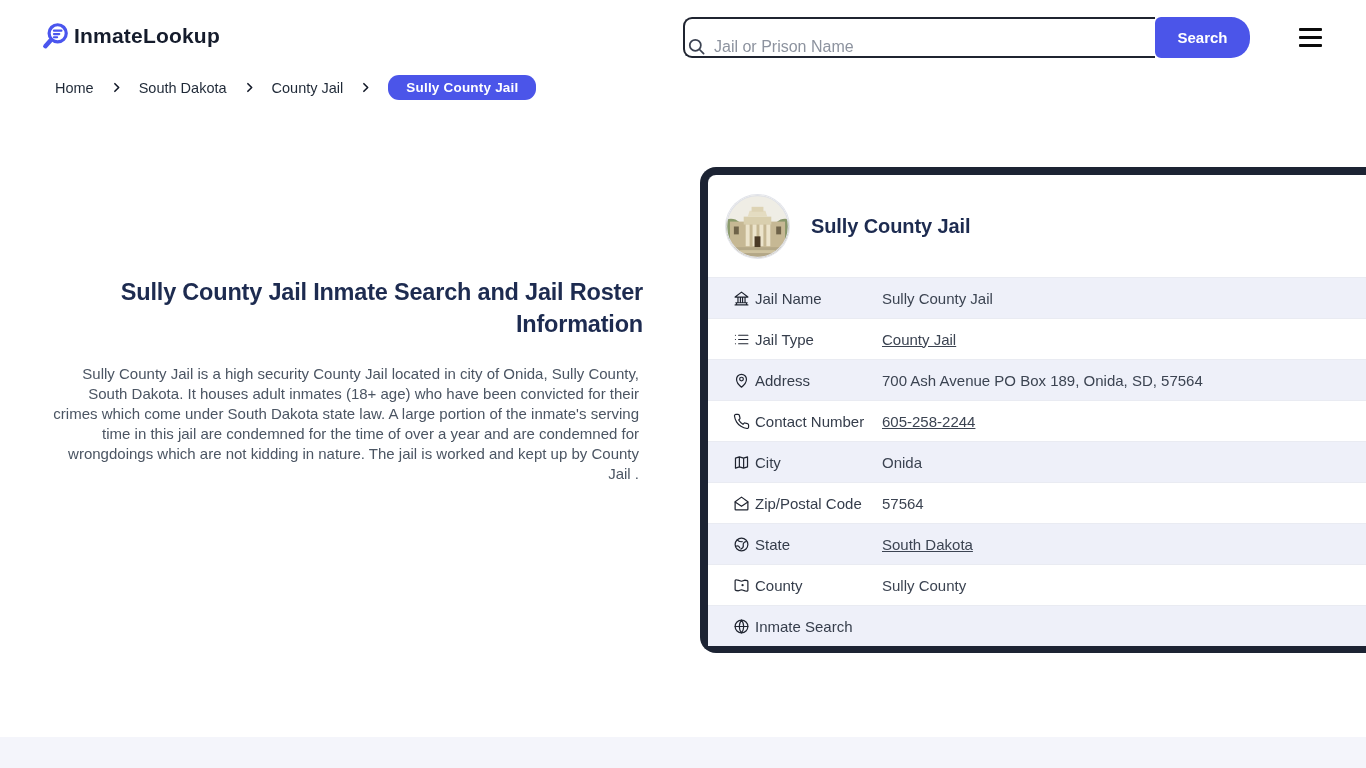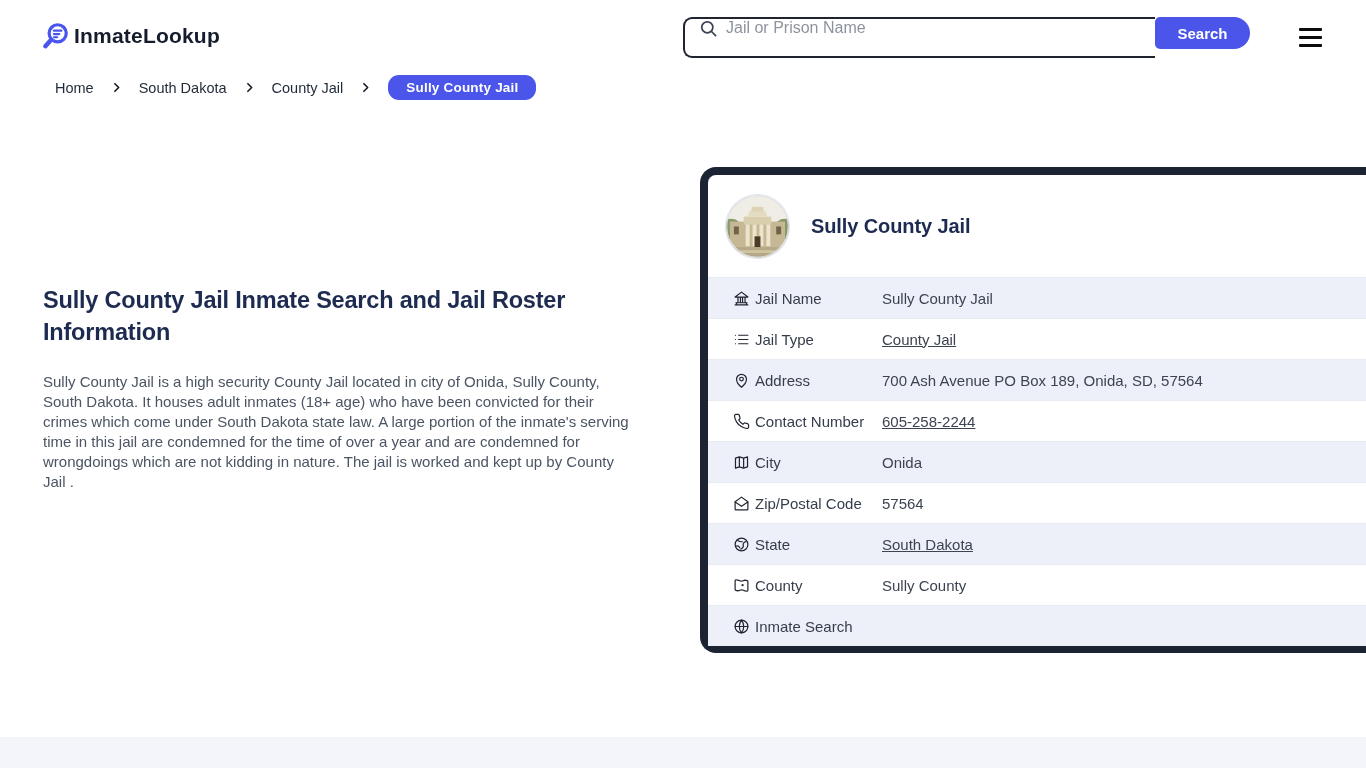--- a/index.html
+++ b/index.html
@@ -8,46 +8,46 @@
     font-family:"Liberation Sans","DejaVu Sans",sans-serif;
     background:#ffffff; position:relative; overflow:hidden;
     color:#1f2937;
   }
   
   .brand { position:absolute; left:40px; top:21px; display:flex; align-items:center; gap:4px; cursor:pointer; }
   .brand-text { font-size:21px; font-weight:700; color:#151c2c; letter-spacing:.2px; }
   .searchbar { position:absolute; left:683px; top:17px; width:567px; height:41px; display:flex; }
   .search-field {
     flex:1; height:41px; border:2px solid #1f2430; border-right:none;
-    border-radius:9px 0 0 9px; background:#fff; display:flex; align-items:flex-start;
-    padding-left:14px; gap:8px;
+    border-radius:9px 0 0 9px; background:#fff; display:flex; align-items:flex-end;
+    padding-left:2px; gap:8px;
   }
   .search-field input {
     border:none; outline:none; flex:1; font-size:16px; color:#1f2937;
     font-family:"Liberation Sans","DejaVu Sans",sans-serif; background:transparent;
   }
   .search-field input::placeholder { color:#8d939f; }
   .search-btn {
-    width:95px; height:32px; background:#4b55e9; color:#fff; border:none;
+    width:95px; height:41px; background:#4b55e9; color:#fff; border:none;
     font-size:15px; font-weight:700; border-radius:6px 19px 19px 6px; cursor:pointer;
     font-family:"Liberation Sans","DejaVu Sans",sans-serif;
   }
   .hamburger { position:absolute; right:44px; top:28px; width:23px; cursor:pointer; }
   .hamburger span { display:block; height:3px; background:#0b0b0b; margin-bottom:5px; border-radius:1px; }
   .hamburger span:last-child { margin-bottom:0; }
   
   .breadcrumb { position:absolute; left:55px; top:75px; display:flex; align-items:center; gap:16px; font-size:14.5px;justify-content:center; }
   .crumb { color:#1f2937; text-decoration:none; }
   .crumb-sep { display:flex; align-items:center; }
   .crumb-badge {
     background:#4b55e9; color:#fff; font-weight:700; font-size:13.5px;
     padding:5px 18px; border-radius:11px; letter-spacing:.2px;
   }
   
-  .article { position:absolute; left:43px; top:284px; width:600px; }
+  .article { position:absolute; left:43px; top:276px; width:600px;text-align:right; }
   .article h1 {
     font-size:23.5px; line-height:32px; font-weight:700; color:#1d2b50;
     letter-spacing:-.2px; margin-bottom:24px;
   }
   .article p { font-size:15px; line-height:20px; color:#4b5563; margin-bottom:16px; width:596px; }
   
   .jail-card {
     position:absolute; left:700px; top:167px; width:690px; height:486px;
     background:#fff; border:8px solid #1c2333; border-right:none;
     border-radius:16px 0 0 16px;

